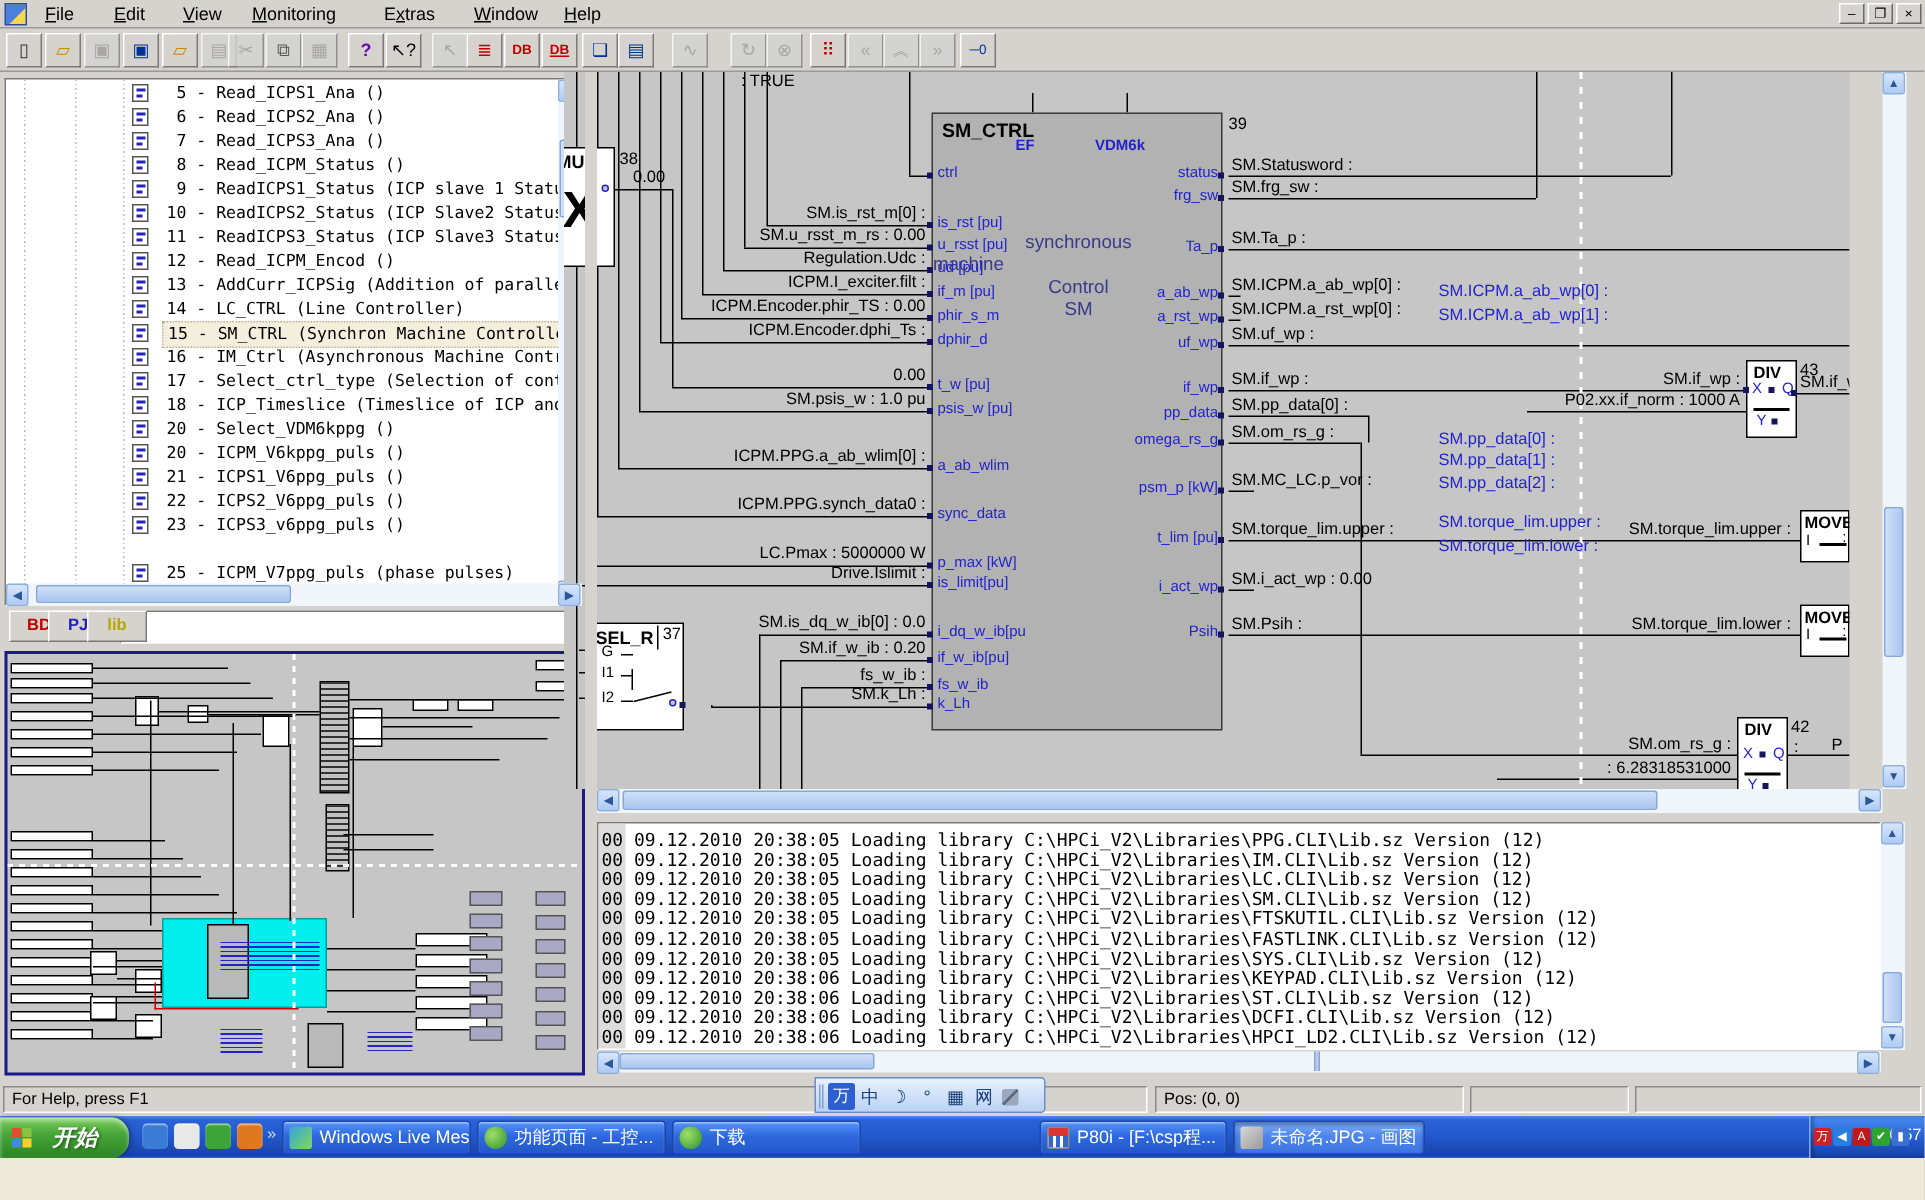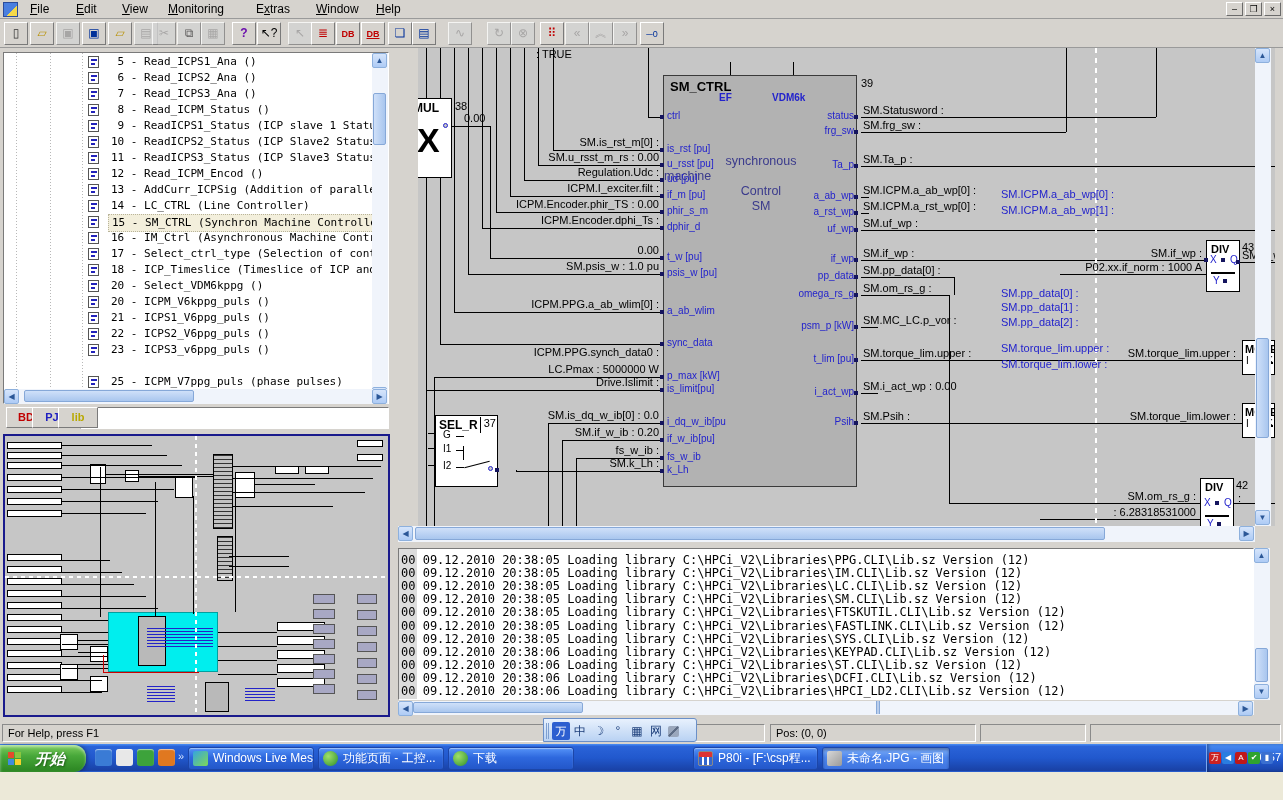--- a/index.html
+++ b/index.html
@@ -50,21 +50,21 @@
   .mm.c { background:#00eeee; border:1px solid #00a0a0; }
   .mm.hl { background:#000; height:1px; }
   .mm.vl { background:#000; width:1px; }
   .mm.rd { background:#cc0000; }
   .mm.bt { background-image:repeating-linear-gradient(180deg,#2323c8 0 1px,transparent 1px 3px); }
   .mm.tall { background:#c2c2c2; border:1px solid #000; background-image:repeating-linear-gradient(180deg,#333 0 1px,transparent 1px 4px); }
   .mm.dashv { width:2px; background-image:repeating-linear-gradient(180deg,#fff 0 4px,transparent 4px 8px); }
   .mm.dashh { height:2px; background-image:repeating-linear-gradient(90deg,#fff 0 4px,transparent 4px 8px); }
 
   
-  #canvas { position:absolute; left:418px; top:48px; width:857px; height:478px; background:#c6c6c6; overflow:hidden; }
+  #canvas { position:absolute; left:376px; top:48px; width:857px; height:478px; background:#c6c6c6; overflow:hidden; }
   .wr { position:absolute; background:#000; }
   .lbl { position:absolute; font-size:11px; color:#000; white-space:nowrap; }
   .lbl.r { text-align:right; }
   .lbl.blue { color:#2323cc; }
   .pin { position:absolute; font-size:10px; color:#2323cc; white-space:nowrap; }
   .sq { position:absolute; width:4px; height:4px; background:#15155e; }
   .blk { position:absolute; background:#fff; border:1px solid #000; }
   .blk .bname { position:absolute; left:3px; top:2px; font-weight:bold; font-size:12px; color:#000; }
   #smblk { position:absolute; background:#b2b2b2; border:1.5px solid #3a3a3a; }
   #smblk .bname { position:absolute; left:6px; top:3px; font-weight:bold; font-size:13px; color:#000; }
@@ -431,21 +431,21 @@
       <div class="sq" style="left: 436px; top: 373px;"></div>
       <div class="lbl r" style="right: 616px; top: 88px;">SM.is_rst_m[0] :</div>
       <div class="lbl r" style="right: 616px; top: 103px;">SM.u_rsst_m_rs : 0.00</div>
       <div class="lbl r" style="right: 616px; top: 118px;">Regulation.Udc :</div>
       <div class="lbl r" style="right: 616px; top: 134px;">ICPM.I_exciter.filt :</div>
       <div class="lbl r" style="right: 616px; top: 150px;">ICPM.Encoder.phir_TS : 0.00</div>
       <div class="lbl r" style="right: 616px; top: 166px;">ICPM.Encoder.dphi_Ts :</div>
       <div class="lbl r" style="right: 616px; top: 196px;">0.00</div>
       <div class="lbl r" style="right: 616px; top: 212px;">SM.psis_w : 1.0 pu</div>
       <div class="lbl r" style="right: 616px; top: 250px;">ICPM.PPG.a_ab_wlim[0] :</div>
-      <div class="lbl r" style="right: 616px; top: 282px; margin-top: 16px;">ICPM.PPG.synch_data0 :</div>
+      <div class="lbl r" style="right: 616px; top: 282px;">ICPM.PPG.synch_data0 :</div>
       <div class="lbl r" style="right: 616px; top: 315px;">LC.Pmax : 5000000 W</div>
       <div class="lbl r" style="right: 616px; top: 328px;">Drive.Islimit :</div>
       <div class="lbl r" style="right: 616px; top: 361px;">SM.is_dq_w_ib[0] : 0.0</div>
       <div class="lbl r" style="right: 616px; top: 378px;">SM.if_w_ib : 0.20</div>
       <div class="lbl r" style="right: 616px; top: 396px;">fs_w_ib :</div>
       <div class="lbl r" style="right: 616px; top: 409px;">SM.k_Lh :</div>
       <div class="lbl" style="left: 445px; top: 56px;">SM.Statusword :</div>
       <div class="lbl" style="left: 445px; top: 71px;">SM.frg_sw :</div>
       <div class="lbl" style="left: 445px; top: 105px;">SM.Ta_p :</div>
       <div class="lbl" style="left: 445px; top: 136px;">SM.ICPM.a_ab_wp[0] :</div>

